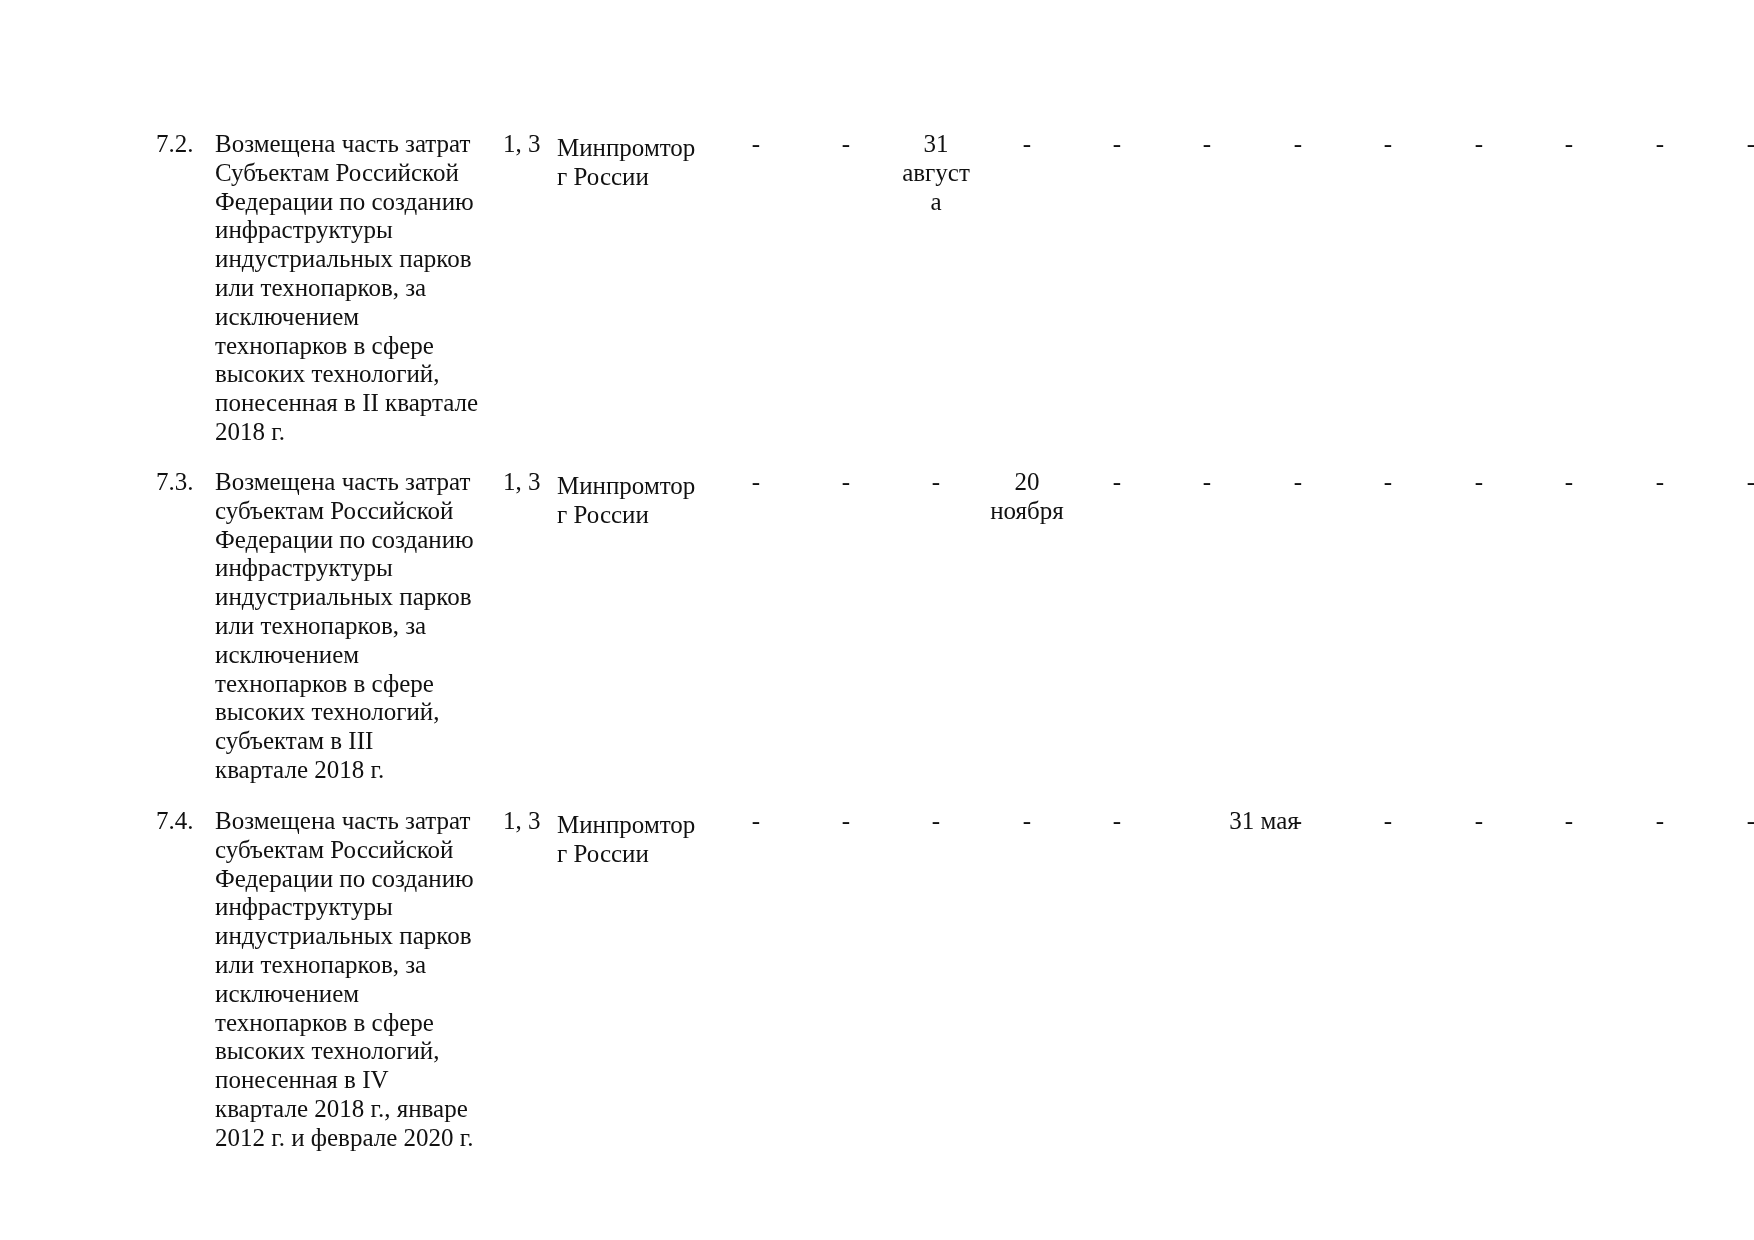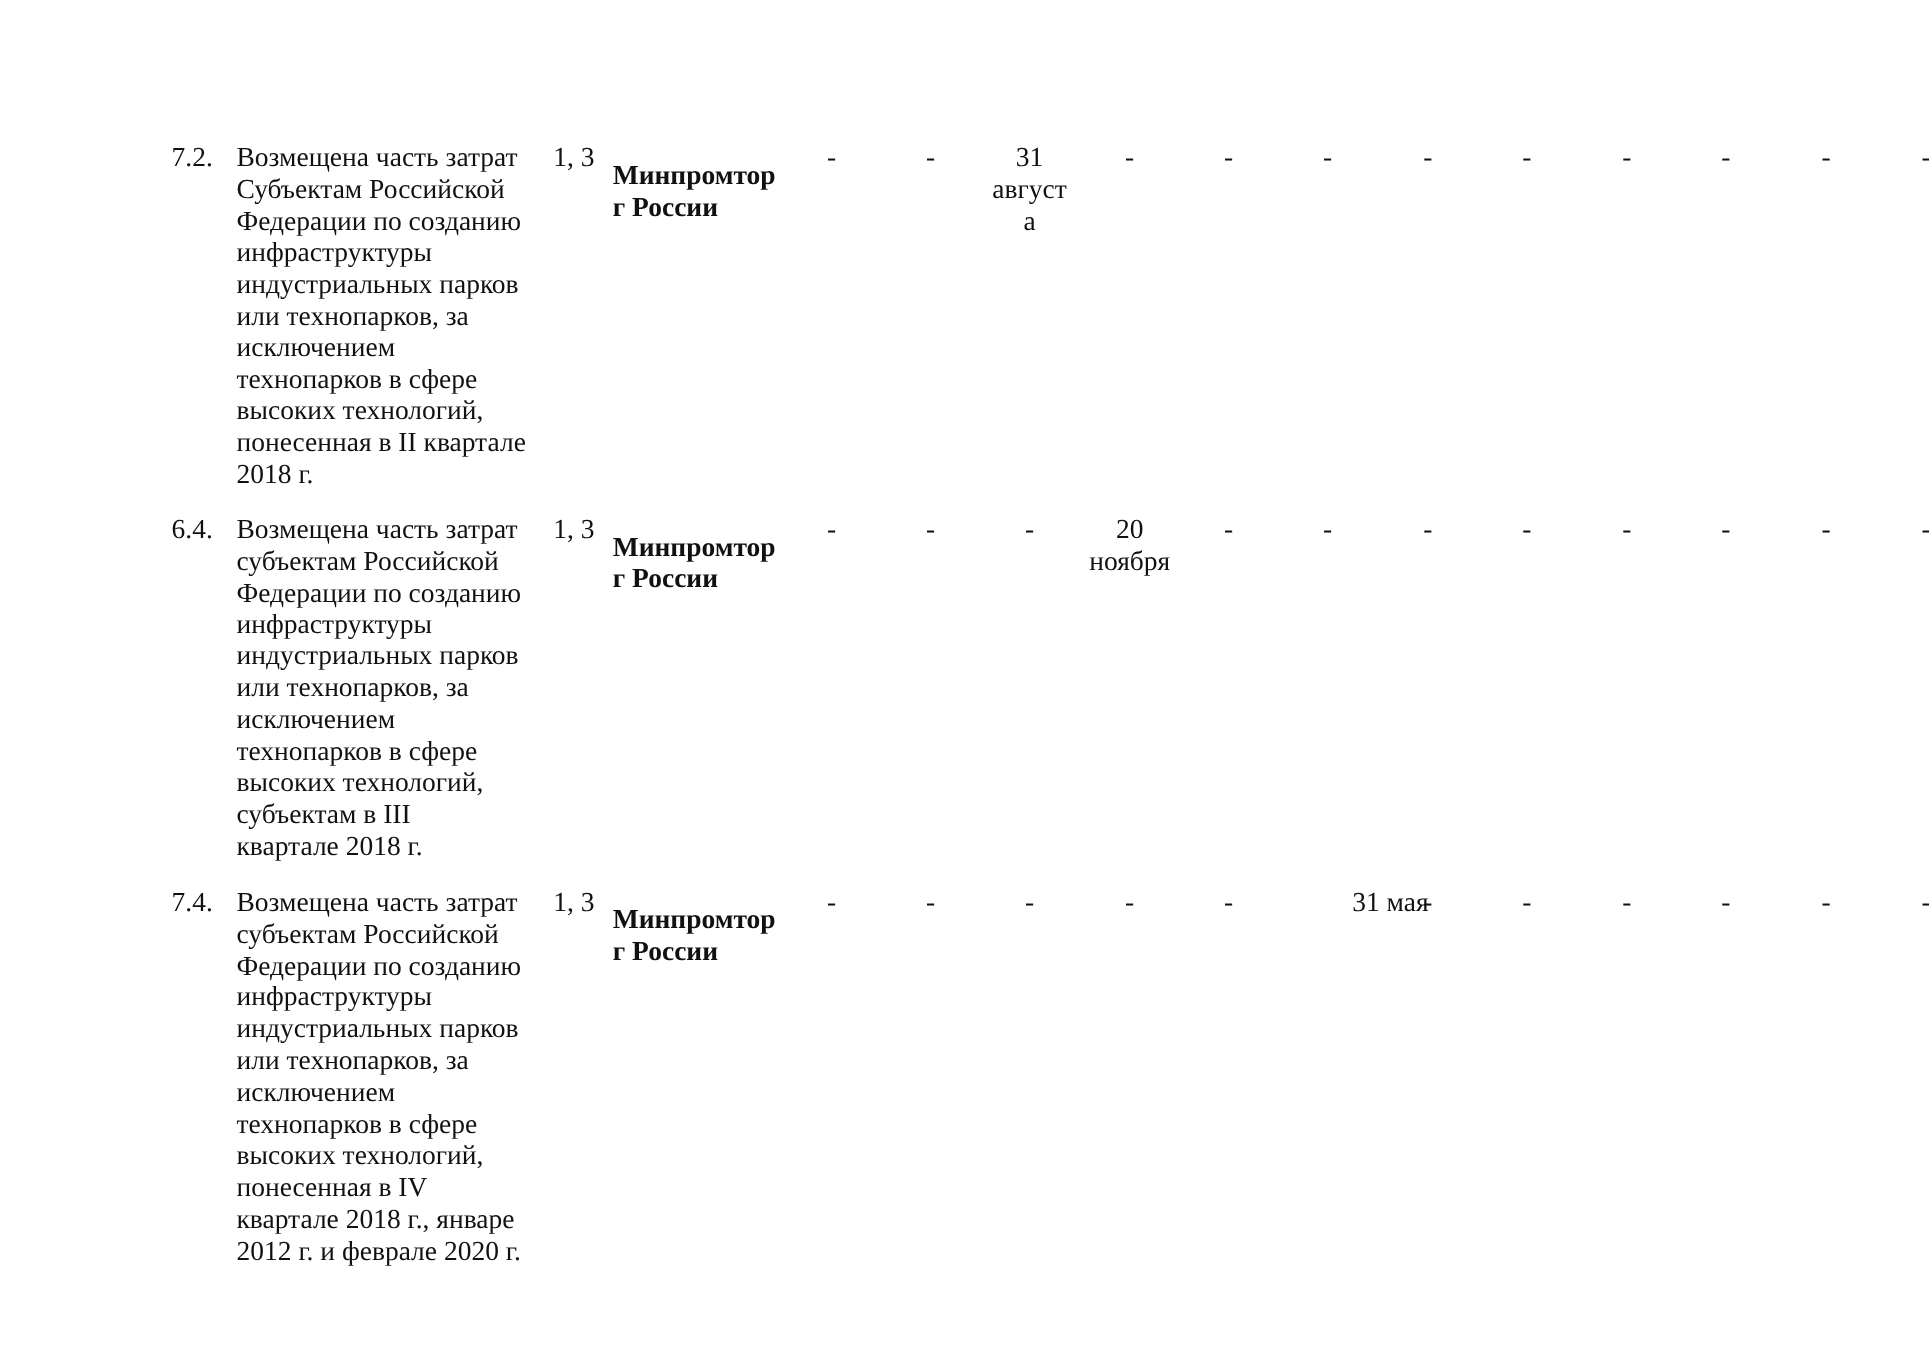--- a/index.html
+++ b/index.html
@@ -38,23 +38,22 @@
   .desc .line { display: block; white-space: nowrap; }
   .ref {
     position: absolute;
     left: 503px;
     top: 0;
     white-space: nowrap;
   }
   .resp {
     position: absolute;
     left: 557px;
-    top: 16px;
+    top: 4px;
     width: 150px;
-    font-weight: bold;
   }
   .resp .line { display: block; white-space: nowrap; }
   .cell {
     position: absolute;
     top: 0;
     width: 90px;
     margin-left: -45px;
     text-align: center;
   }
   .cell .line { display: block; white-space: nowrap; }
@@ -116,21 +115,21 @@
     </div>
   <div class="cell" style="left:1660px;">
       <span class="line">-</span>
     </div>
   <div class="cell" style="left:1751px;">
       <span class="line">-</span>
     </div>
 </div>
 
 <div class="row" style="top:468px;">
-  <div class="num">6.4.</div>
+  <div class="num">7.3.</div>
   <div class="desc">
     <span class="line">Возмещена часть затрат</span>
     <span class="line">субъектам Российской</span>
     <span class="line">Федерации по созданию</span>
     <span class="line">инфраструктуры</span>
     <span class="line">индустриальных парков</span>
     <span class="line">или технопарков, за</span>
     <span class="line">исключением</span>
     <span class="line">технопарков в сфере</span>
     <span class="line">высоких технологий,</span>

